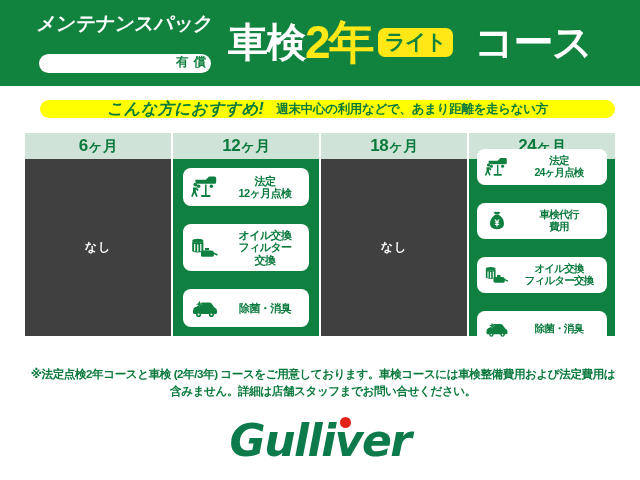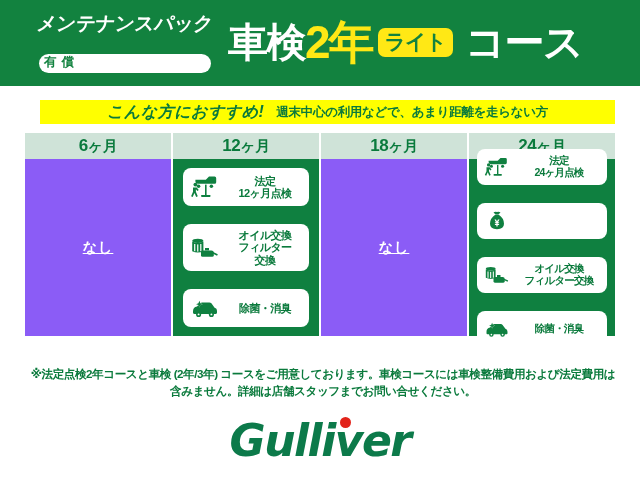--- a/index.html
+++ b/index.html
@@ -45,21 +45,21 @@
   }
   .paid-pill {
     margin-top: 20px;
     background: #ffffff;
     color: #12823f;
     border-radius: 20px;
     font-size: 12.5px;
     font-weight: bold;
     padding: 2px 0 3px 0;
     width: 172px;
-    text-align: left;
+    text-align: right;
     letter-spacing: 5px;
     text-indent: 5px;
     line-height: 1.1;
   }
   .header-right {
     flex: 1;
     display: flex;
     align-items: center;
     white-space: nowrap;
     padding-bottom: 2px;
@@ -79,34 +79,35 @@
     line-height: 1;
   }
   .light-badge {
     display: inline-block;
     background: #ffe815;
     color: #12823f;
     font-size: 21px;
     font-weight: bold;
     border-radius: 7px;
     padding: 3px 7px 5px 7px;
-    margin: 0 12px 0 5px;
+    margin: 0 21px 0 5px;
     letter-spacing: -1px;
     line-height: 1;
   }
 
   
   .recommend-bar {
     position: absolute;
     left: 40px; top: 100px;
-    width: 575px; height: 24px;
+    width: 575px; height: 18px;
     background: #ffff00;
     display: flex;
     align-items: center;
     justify-content: center;
+    border-radius: 13px;
   }
   .rec-strong {
     color: #0a7a3c;
     font-size: 16px;
     font-weight: bold;
     font-style: italic;
     letter-spacing: 0.5px;
   }
   .rec-text {
     color: #0a7a3c;
@@ -145,26 +146,25 @@
     height: 177px;
     display: flex;
     flex-direction: column;
     align-items: center;
     justify-content: center;
     gap: 18px;
     padding: 5px 0;
     box-sizing: border-box;
   }
   .col-body.empty {
-    background: #8b5cf6;
+    background: #404040;
     color: #ffffff;
-    font-size: 14px;
+    font-size: 12px;
     font-weight: bold;
     letter-spacing: 1px;
-    text-decoration: underline;
   }
   .col-body.filled {
     background: #0f8040;
   }
 
   
   .chip {
     background: #ffffff;
     border-radius: 8px;
     width: 126px;
@@ -349,20 +349,24 @@
           </span>
         </div>
         <div class="chip wide">
           <span class="chip-icon">
             <svg viewBox="0 0 40 34" width="100%" height="100%" fill="#0f8040">
               <path d="M15 5 q2-2 5-1 q3-1 5 1 q-1.4 1.6-3 2.2 h-4 q-1.6-.6-3-2.2z"></path>
               <path d="M18 7.6 h4 q8 5 8 13.5 q0 7.6-10 7.6 q-10 0-10-7.6 q0-8.5 8-13.5z"></path>
               <path d="M16.4 15 h2.2 l1.4 2.6 1.4-2.6 h2.2 l-2.2 3.8 h1.6 v1.4 h-2.1 v1.1 h2.1 v1.4 h-2.1 v2.2 h-1.8 v-2.2 h-2.1 v-1.4 h2.1 v-1.1 h-2.1 v-1.4 h1.6z" fill="#ffffff"></path>
             </svg>
           </span>
+          <span class="chip-label">
+            <div>車検代行</div>
+            <div>費用</div>
+          </span>
         </div>
         <div class="chip wide">
           <span class="chip-icon">
             <svg viewBox="0 0 40 34" width="100%" height="100%" fill="#0f8040">
               <ellipse cx="11" cy="8" rx="7" ry="2.6"></ellipse>
               <path d="M4 9 v12 q7 3.2 14 0 V9 q-7 3-14 0z"></path>
               <rect x="6.4" y="12" width="1.5" height="9" fill="#ffffff"></rect>
               <rect x="10.2" y="12.5" width="1.5" height="9" fill="#ffffff"></rect>
               <rect x="14" y="12" width="1.5" height="9" fill="#ffffff"></rect>
               <path d="M18 20 h10 a3 3 0 0 1 3 3 v3 a2 2 0 0 1-2 2 h-12 a2 2 0 0 1-2-2 v-4 a2 2 0 0 1 2-2z"></path>

